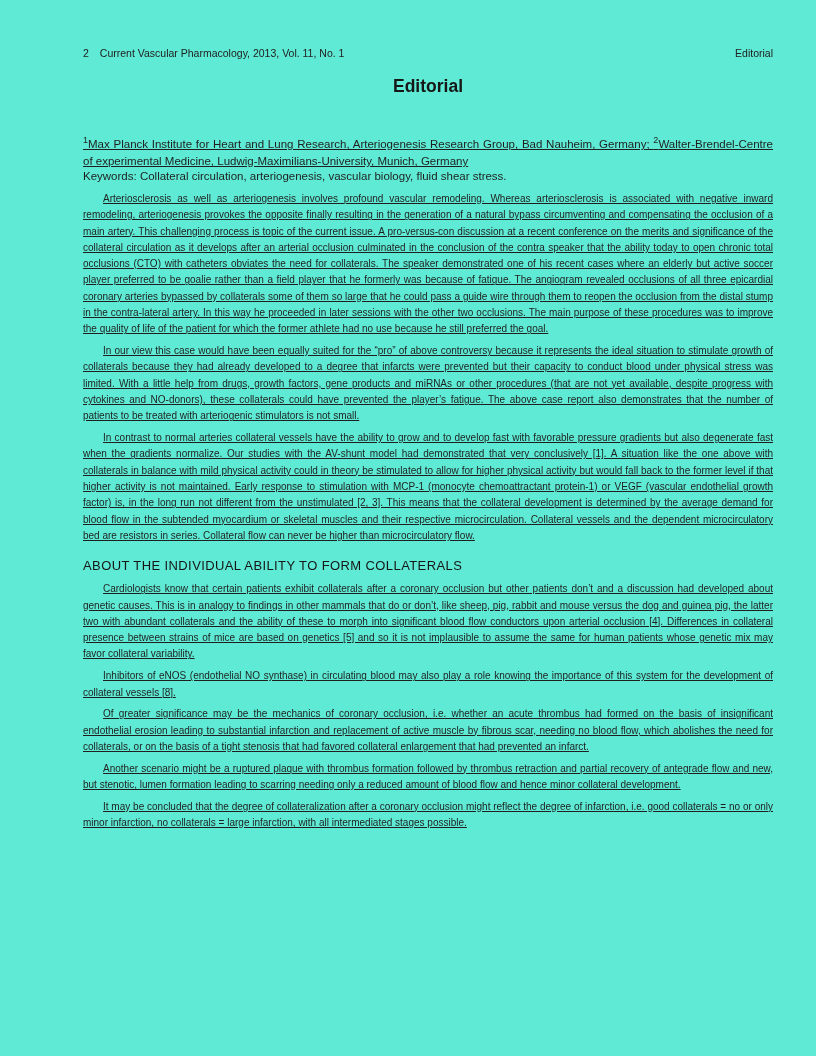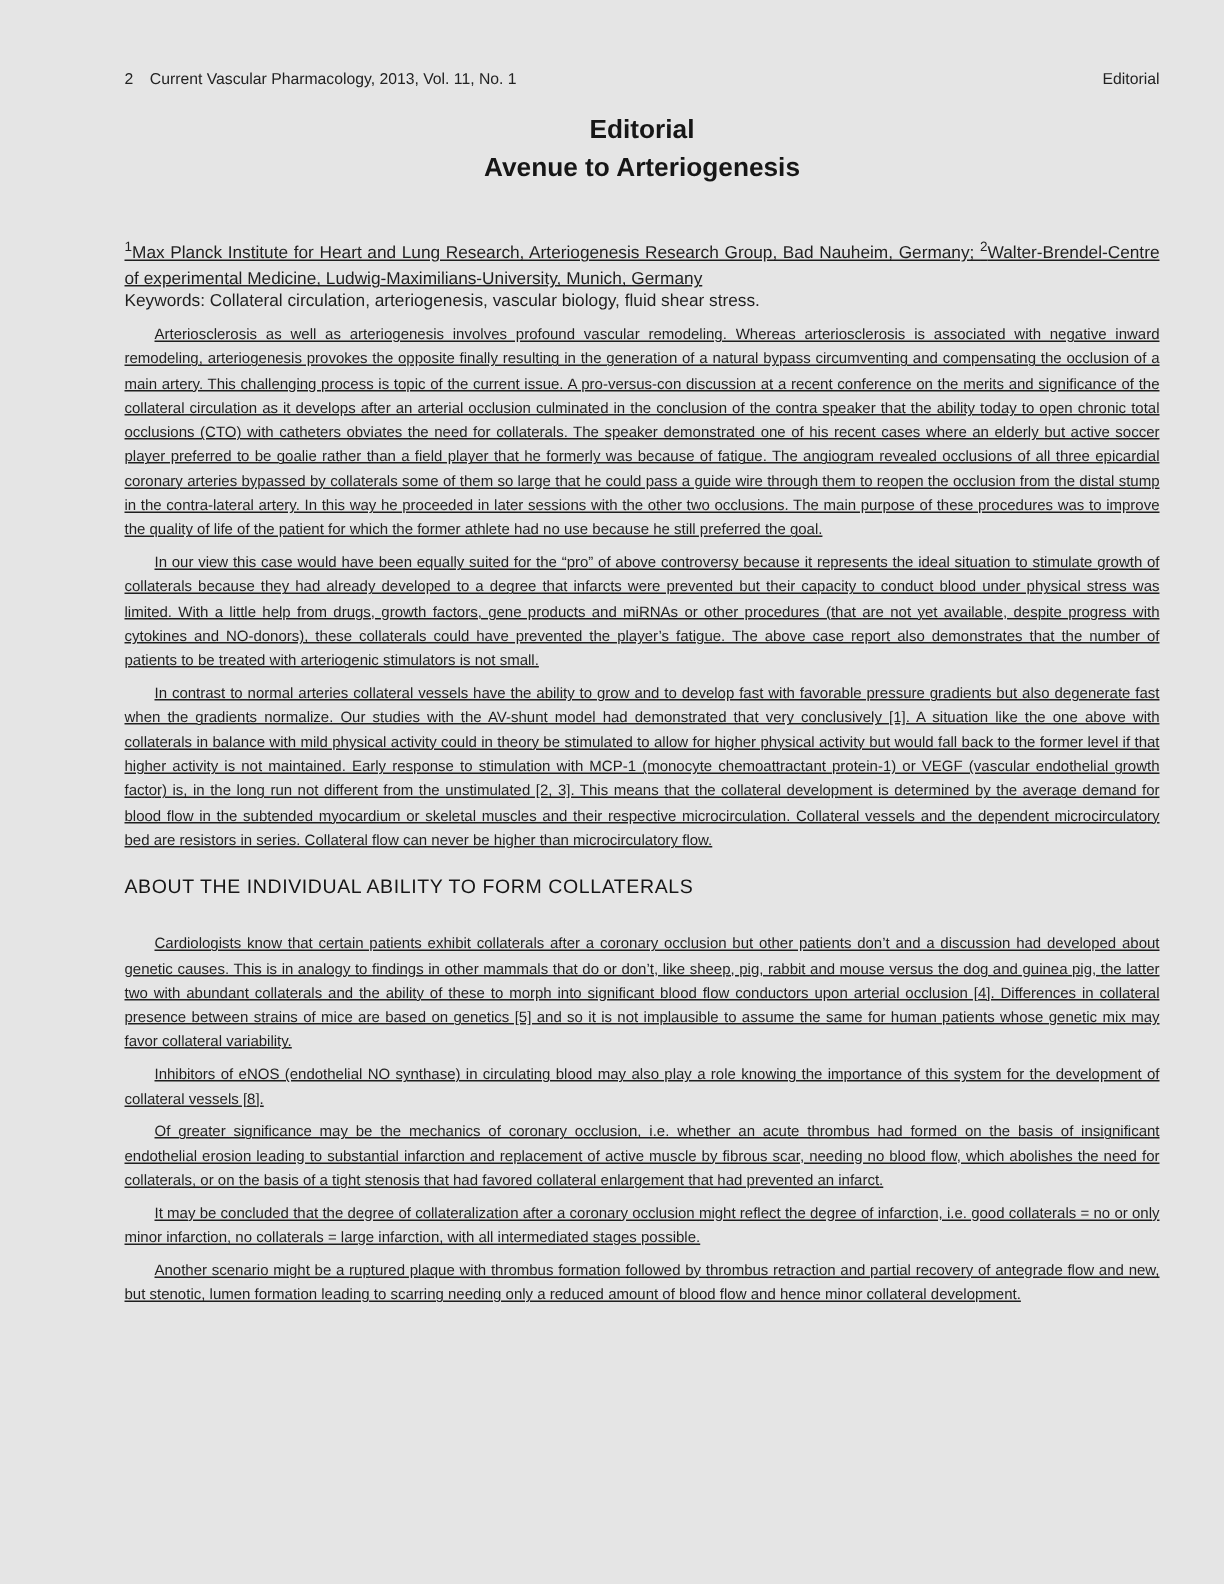--- a/index.html
+++ b/index.html
@@ -11,21 +11,21 @@
     width: 816px;
     height: 1056px;
     font-family: "Liberation Sans", sans-serif;
     color: #1c1c1c;
     overflow: hidden;
   }
   .page {
     position: relative;
     width: 816px;
     height: 1056px;
-    background: #e5e5e5;
+    background: #5eead4;
   }
   .content {
     position: absolute;
     left: 83px;
     width: 690px;
     top: 0;
   }
   .running-header {
     margin-top: 47px;
     display: flex;
@@ -73,21 +73,21 @@
     text-align: justify;
     text-indent: 20px;
     color: #1f1f1f;
     text-decoration: underline;
   }
   .body-text {
     margin-top: 9px;
   }
   .section-heading {
     margin-top: 14px;
-    margin-bottom: 24px;
+    margin-bottom: 8px;
     font-size: 13px;
     font-weight: 400;
     letter-spacing: 0.4px;
     color: #161616;
   }
 </style>
 </head>
 <body>
 
 <div class="page">
@@ -95,36 +95,35 @@
 
     <div class="running-header">
       <span>
         <span class="page-number">2</span><span>Current Vascular Pharmacology, 2013, Vol. 11, No. 1</span>
       </span>
       <span>Editorial</span>
     </div>
 
     <div class="title-block">
       <div>Editorial</div>
-      <div>Avenue to Arteriogenesis</div>
     </div>
 
 
     <div class="affiliations"><sup>1</sup><span>Max Planck Institute for Heart and Lung Research, Arteriogenesis Research Group, Bad Nauheim, Germany; </span><sup>2</sup><span>Walter-Brendel-Centre of experimental Medicine, Ludwig-Maximilians-University, Munich, Germany</span></div>
 
     <div class="keywords-line"><span>Keywords:</span><span> Collateral circulation, arteriogenesis, vascular biology, fluid shear stress.</span></div>
 
     <div class="body-text">
       <p>Arteriosclerosis as well as arteriogenesis involves profound vascular remodeling. Whereas arteriosclerosis is associated with negative inward remodeling, arteriogenesis provokes the opposite finally resulting in the generation of a natural bypass circumventing and compensating the occlusion of a main artery. This challenging process is topic of the current issue. A pro-versus-con discussion at a recent conference on the merits and significance of the collateral circulation as it develops after an arterial occlusion culminated in the conclusion of the contra speaker that the ability today to open chronic total occlusions (CTO) with catheters obviates the need for collaterals. The speaker demonstrated one of his recent cases where an elderly but active soccer player preferred to be goalie rather than a field player that he formerly was because of fatigue. The angiogram revealed occlusions of all three epicardial coronary arteries bypassed by collaterals some of them so large that he could pass a guide wire through them to reopen the occlusion from the distal stump in the contra-lateral artery. In this way he proceeded in later sessions with the other two occlusions. The main purpose of these procedures was to improve the quality of life of the patient for which the former athlete had no use because he still preferred the goal.</p>
       <p>In our view this case would have been equally suited for the “pro” of above controversy because it represents the ideal situation to stimulate growth of collaterals because they had already developed to a degree that infarcts were prevented but their capacity to conduct blood under physical stress was limited. With a little help from drugs, growth factors, gene products and miRNAs or other procedures (that are not yet available, despite progress with cytokines and NO-donors), these collaterals could have prevented the player’s fatigue. The above case report also demonstrates that the number of patients to be treated with arteriogenic stimulators is not small.</p>
       <p>In contrast to normal arteries collateral vessels have the ability to grow and to develop fast with favorable pressure gradients but also degenerate fast when the gradients normalize. Our studies with the AV-shunt model had demonstrated that very conclusively [1]. A situation like the one above with collaterals in balance with mild physical activity could in theory be stimulated to allow for higher physical activity but would fall back to the former level if that higher activity is not maintained. Early response to stimulation with MCP-1 (monocyte chemoattractant protein-1) or VEGF (vascular endothelial growth factor) is, in the long run not different from the unstimulated [2, 3]. This means that the collateral development is determined by the average demand for blood flow in the subtended myocardium or skeletal muscles and their respective microcirculation. Collateral vessels and the dependent microcirculatory bed are resistors in series. Collateral flow can never be higher than microcirculatory flow.</p>
 
       <div class="section-heading">ABOUT THE INDIVIDUAL ABILITY TO FORM COLLATERALS</div>
 
       <p>Cardiologists know that certain patients exhibit collaterals after a coronary occlusion but other patients don’t and a discussion had developed about genetic causes. This is in analogy to findings in other mammals that do or don’t, like sheep, pig, rabbit and mouse versus the dog and guinea pig, the latter two with abundant collaterals and the ability of these to morph into significant blood flow conductors upon arterial occlusion [4]. Differences in collateral presence between strains of mice are based on genetics [5] and so it is not implausible to assume the same for human patients whose genetic mix may favor collateral variability.</p>
       <p>Inhibitors of eNOS (endothelial NO synthase) in circulating blood may also play a role knowing the importance of this system for the development of collateral vessels [8].</p>
       <p>Of greater significance may be the mechanics of coronary occlusion, i.e. whether an acute thrombus had formed on the basis of insignificant endothelial erosion leading to substantial infarction and replacement of active muscle by fibrous scar, needing no blood flow, which abolishes the need for collaterals, or on the basis of a tight stenosis that had favored collateral enlargement that had prevented an infarct.</p>
+      <p>Another scenario might be a ruptured plaque with thrombus formation followed by thrombus retraction and partial recovery of antegrade flow and new, but stenotic, lumen formation leading to scarring needing only a reduced amount of blood flow and hence minor collateral development.</p>
       <p>It may be concluded that the degree of collateralization after a coronary occlusion might reflect the degree of infarction, i.e. good collaterals = no or only minor infarction, no collaterals = large infarction, with all intermediated stages possible.</p>
-      <p>Another scenario might be a ruptured plaque with thrombus formation followed by thrombus retraction and partial recovery of antegrade flow and new, but stenotic, lumen formation leading to scarring needing only a reduced amount of blood flow and hence minor collateral development.</p>
     </div>
 
   </div>
 </div>
 
 </body></html>

